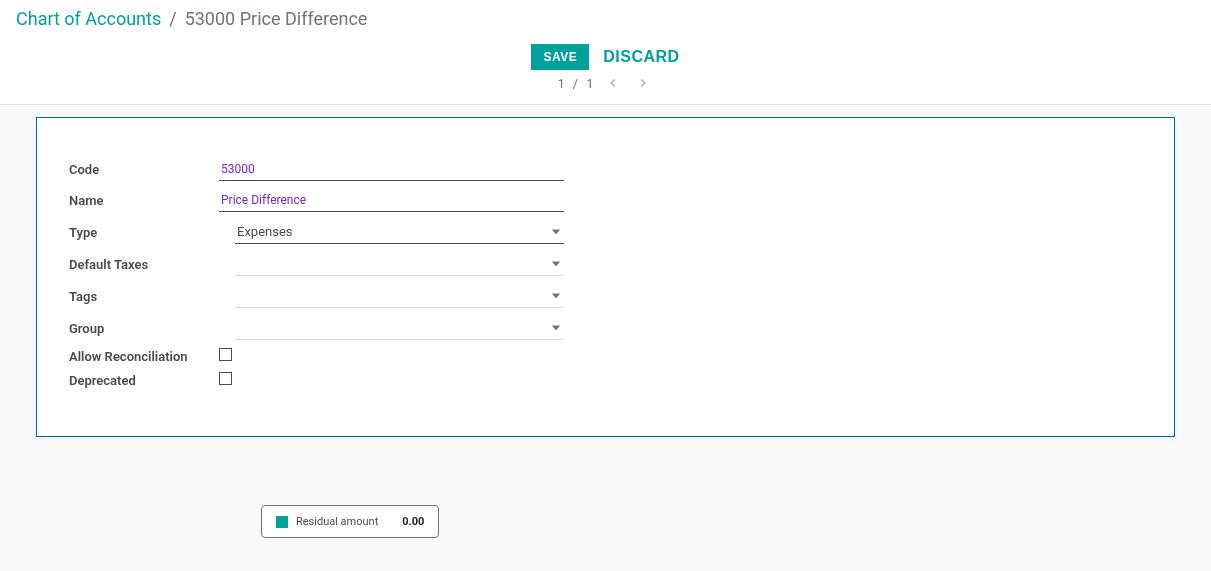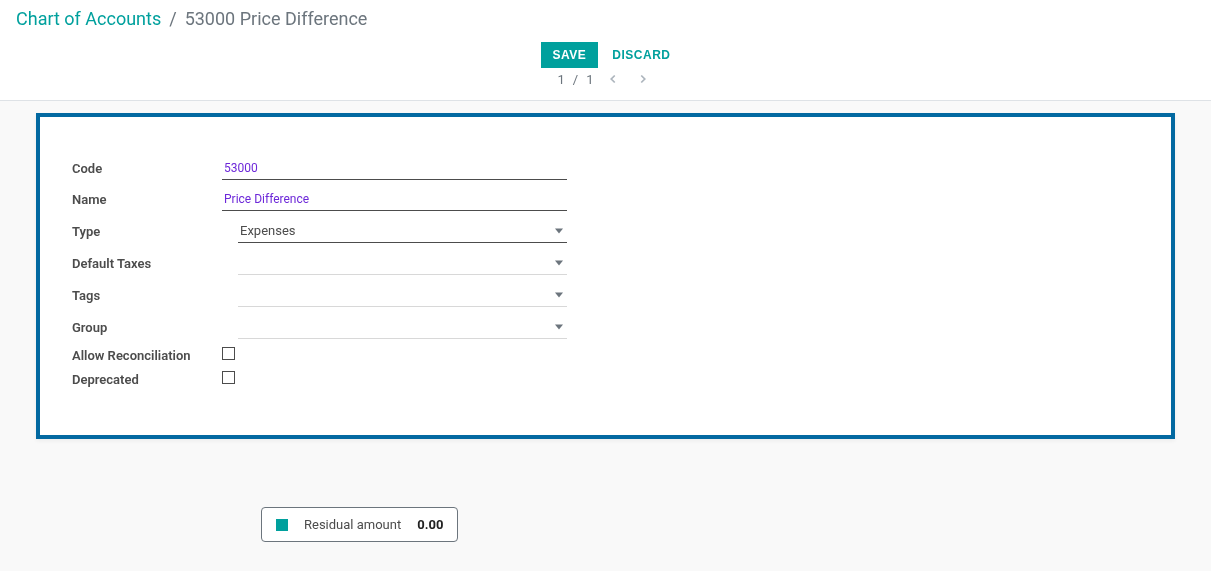--- a/index.html
+++ b/index.html
@@ -42,37 +42,37 @@
     font-size: 12px;
     cursor: pointer;
     text-transform: uppercase;
     letter-spacing: .5px;
   }
   .btn-link {
     background: none;
     border: none;
     color: #00a09d;
     font-weight: 600;
-    font-size: 12px;
+    font-size: 16px;
     cursor: pointer;
     text-transform: uppercase;
     letter-spacing: .5px;
     padding: 6px 0;
   }
   .pager { display: flex; align-items: center; gap: 8px; color: #6c757d; font-size: 13px; }
   .pager button {
     background: none; border: none; cursor: pointer; padding: 4px;
     color: #adb5bd;
   }
   .pager svg { width: 14px; height: 14px; display:block; }
 
   .page-wrap { padding: 12px 36px 40px 36px; }
   .sheet {
     background: #fff;
-    border: 4px solid #0369a1;
+    border: 1px solid #0369a1;
     box-shadow: 0 2px 4px rgba(0,0,0,0.05);
     padding: 40px 32px 48px 32px;
   }
   .form-table { display: grid; grid-template-columns: 150px 345px; row-gap: 8px; align-items: center; }
   .form-label { color: #4c4c4c; font-weight: 600; font-size: 13px; }
   .text-input {
     width: 100%;
     border: none;
     border-bottom: 1px solid #4c4c4c;
     padding: 4px 2px;
@@ -103,29 +103,29 @@
   .caret svg { width: 8px; height: 8px; display:block; }
   .checkbox {
     width: 13px; height: 13px; border: 1px solid #4c4c4c; background: #fff;
     display: inline-block; cursor: pointer;
   }
 
   .legend-box {
     margin: 68px 0 0 225px;
     display: inline-flex;
     align-items: center;
-    gap: 16px;
+    gap: 8px;
     background: #fff;
     border: 1px solid #6c757d;
     border-radius: 4px;
     padding: 9px 14px;
-    font-size: 13px;
+    font-size: 11px;
   }
   .swatch { width: 12px; height: 12px; background: #00a09d; display:inline-block; }
-  .legend-val { font-weight: 700; color: #222; }
+  .legend-val { font-weight: 700; color: #222; margin-left: 16px; }
 </style>
 </head>
 <body>
 
 <div class="topbar">
   <div class="breadcrumb">
     <a class="breadcrumb-link">Chart of Accounts</a>
     <span class="breadcrumb-sep">/</span>
     <span class="breadcrumb-current">53000 Price Difference</span>
   </div>

